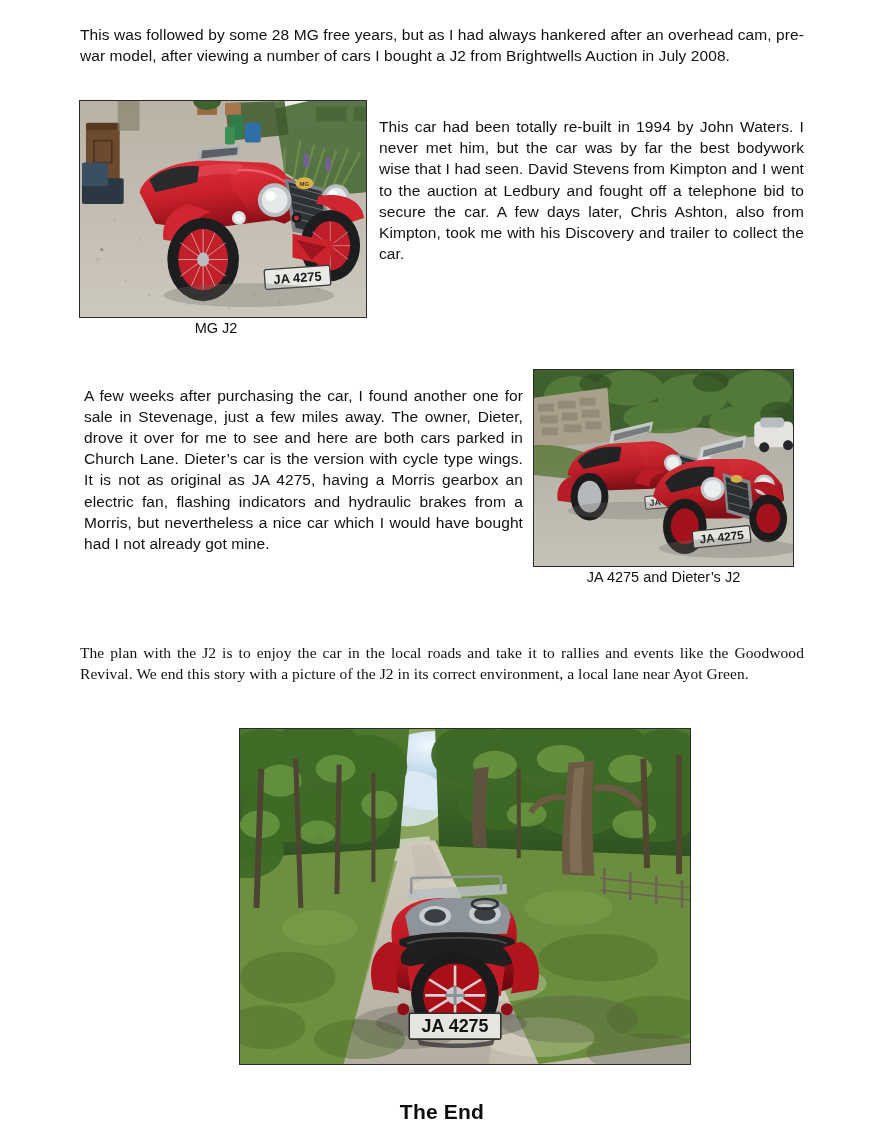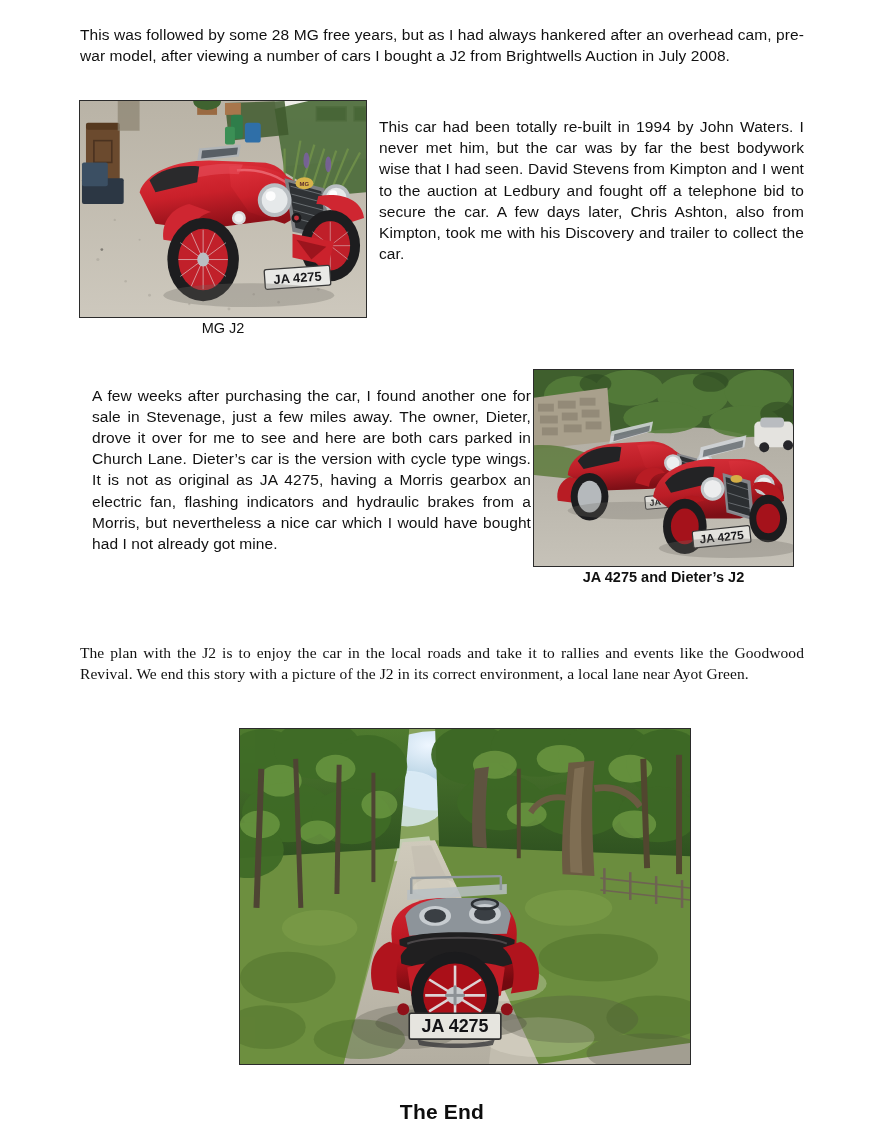--- a/index.html
+++ b/index.html
@@ -28,21 +28,21 @@
     font-size: 15.5px;
     line-height: 21.2px;
     text-align: justify;
     text-justify: inter-word;
     color: #111111;
     letter-spacing: 0.005em;
   }
 
   #para-intro   { left: 80px;  top: 8px;   width: 724px; }
   #para-rebuild { left: 379px; top: 99px;  width: 425px; margin-top: 17px; }
-  #para-dieter  { left: 92px;  top: 369px; width: 439px; }
+  #para-dieter  { left: 84px;  top: 369px; width: 439px; }
   #para-plan    { left: 80px;  top: 626px; width: 724px; font-family: Liberation Serif, serif; }
 
   
   .photo {
     position: absolute;
     border: 1px solid #2b2b2b;
     box-sizing: border-box;
     overflow: hidden;
     background: #cfcabf;
   }
@@ -54,22 +54,22 @@
 
   
   .caption {
     position: absolute;
     font-size: 14.5px;
     line-height: 18px;
     color: #111111;
     text-align: center;
     white-space: nowrap;
   }
-  #caption-mg-j2    { left: 79px;  top: 319px; width: 288px; }
-  #caption-two-cars { left: 533px; top: 568px; width: 261px; font-weight: bold; }
+  #caption-mg-j2    { left: 72px;  top: 319px; width: 288px; }
+  #caption-two-cars { left: 533px; top: 568px; width: 261px; }
 
   
   #the-end {
     position: absolute;
     left: 0;
     top: 1100px;
     width: 884px;
     text-align: center;
     font-size: 21px;
     font-weight: bold;

